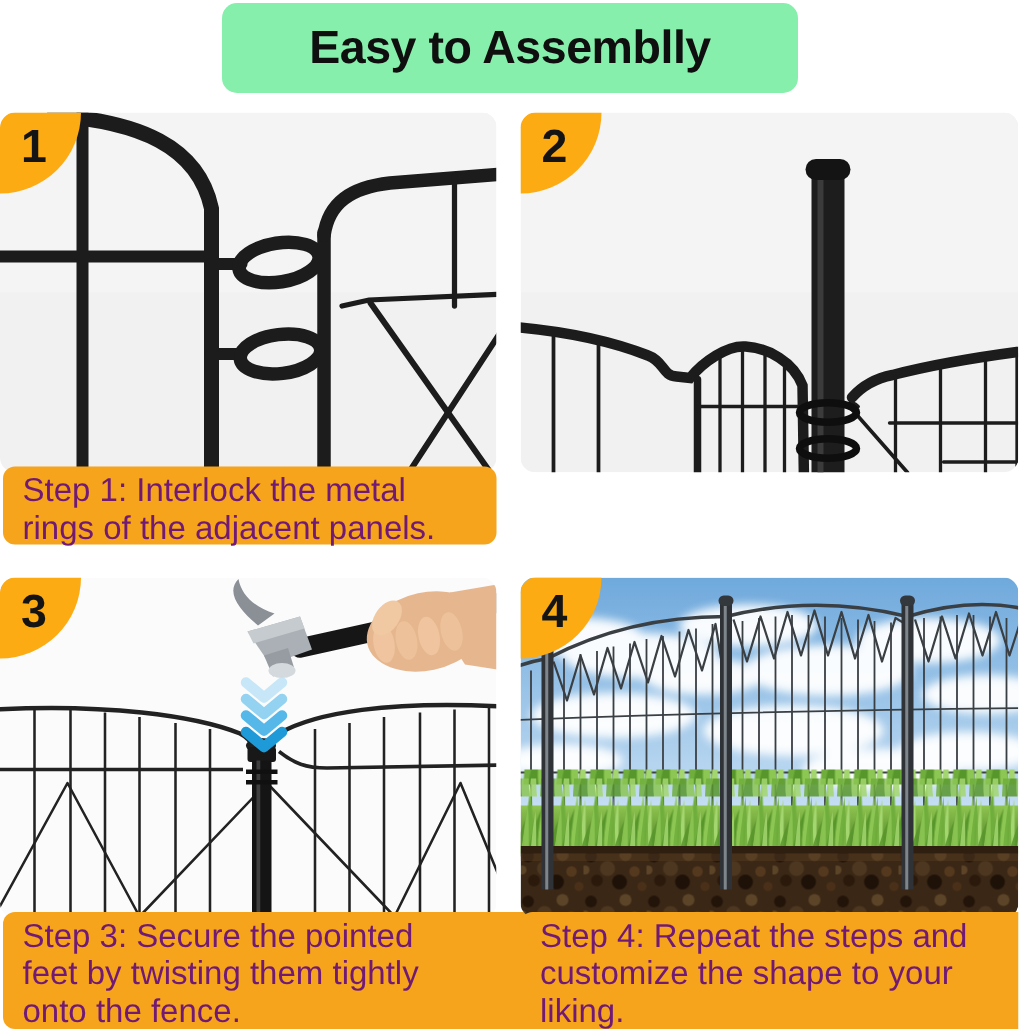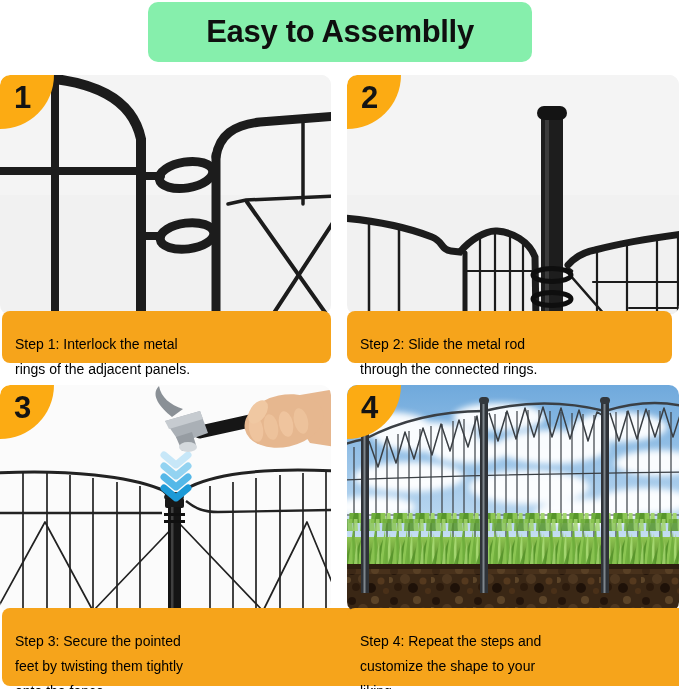--- a/index.html
+++ b/index.html
@@ -6,22 +6,22 @@
   .page{position:relative;width:679px;height:689px;background:#ffffff;overflow:hidden;
         font-family:"Liberation Sans","DejaVu Sans",sans-serif;}
   .banner{position:absolute;left:148px;top:2px;width:384px;height:60px;background:#86efac;
           border-radius:10px;display:flex;align-items:center;justify-content:center;}
   .banner-title{font-size:31px;font-weight:800;color:#0f0f0f;letter-spacing:-.3px;}
   .photo{position:absolute;overflow:hidden;border-radius:10px;}
   .photo svg{display:block;}
   .badge{position:absolute;left:0;top:0;width:54px;height:54px;background:#FCAB13;
          border-bottom-right-radius:100%;border-top-left-radius:10px;}
   .badge-num{position:absolute;left:14px;top:5px;font-size:31px;font-weight:800;color:#141414;}
-  .caption{position:absolute;background:#F6A41B;border-radius:8px;color:#000000;
-           font-size:14px;line-height:25px;padding:21px 8px 0 13px;white-space:pre-line;
+  .caption{position:absolute;background:#F6A41B;border-radius:8px;color:#701a75;
+           font-size:22px;line-height:25px;padding:3px 8px 0 13px;white-space:pre-line;
            box-sizing:border-box;}
   .cap1{left:2px;top:311px;width:329px;height:52px;}
   .cap2{left:347px;top:311px;width:325px;height:52px;}
   .cap3{left:2px;top:608px;width:380px;height:78px;}
   .cap4{left:347px;top:608px;width:353px;height:78px;}
   .ph1{left:0;top:75px;width:331px;height:240px;}
   .ph2{left:347px;top:75px;width:332px;height:240px;}
   .ph3{left:0;top:385px;width:331px;height:227px;}
   .ph4{left:347px;top:385px;width:332px;height:227px;}
 </style>
@@ -89,22 +89,20 @@
         <rect x="198" y="40" width="4" height="206" fill="#3b3b3b"></rect>
         <rect x="190" y="31" width="30" height="14" rx="7" fill="#141414"></rect>
         <ellipse cx="205" cy="200" rx="19" ry="6.5" stroke="#0e0e0e" stroke-width="5" fill="none"></ellipse>
         <ellipse cx="205" cy="224" rx="19" ry="6.5" stroke="#0e0e0e" stroke-width="5" fill="none"></ellipse>
       </g>
     </svg>
     <div class="badge">
       <span class="badge-num">2</span>
     </div>
   </div>
-  <div class="caption cap2">Step 2: Slide the metal rod
-through the connected rings.</div>
 
   <div class="photo ph3">
     <svg width="331" height="227" viewBox="0 0 331 227">
       <rect x="0" y="0" width="331" height="227" fill="#FBFBFB"></rect>
       <g stroke="#222" fill="none">
         <path d="M-4,88 C70,84 130,92 160,104 C166,107 168,110 169,114" stroke-width="3"></path>
         <path d="M335,86 C260,82 210,90 186,104 C181,107 179,110 178,114" stroke-width="3"></path>
         <path d="M-4,128 H162" stroke-width="2.4"></path>
         <path d="M186,116 C196,124 204,127 218,127 L335,125" stroke-width="2.4"></path>
         <g stroke-width="1.7">

